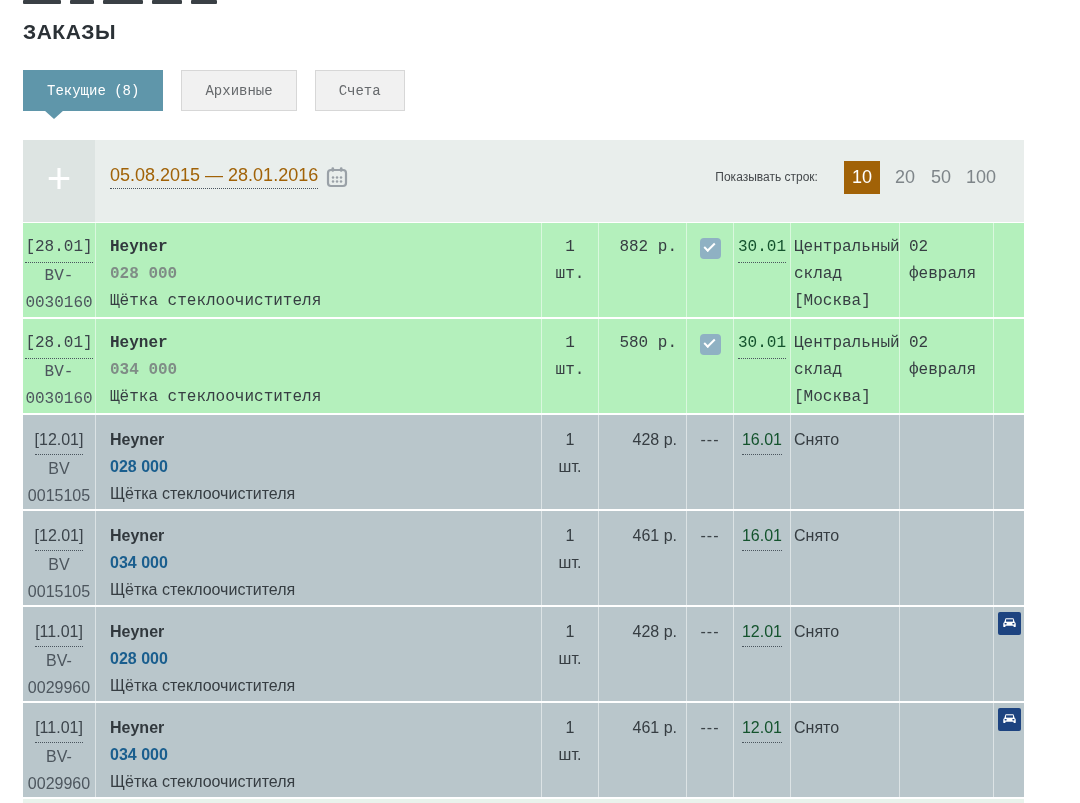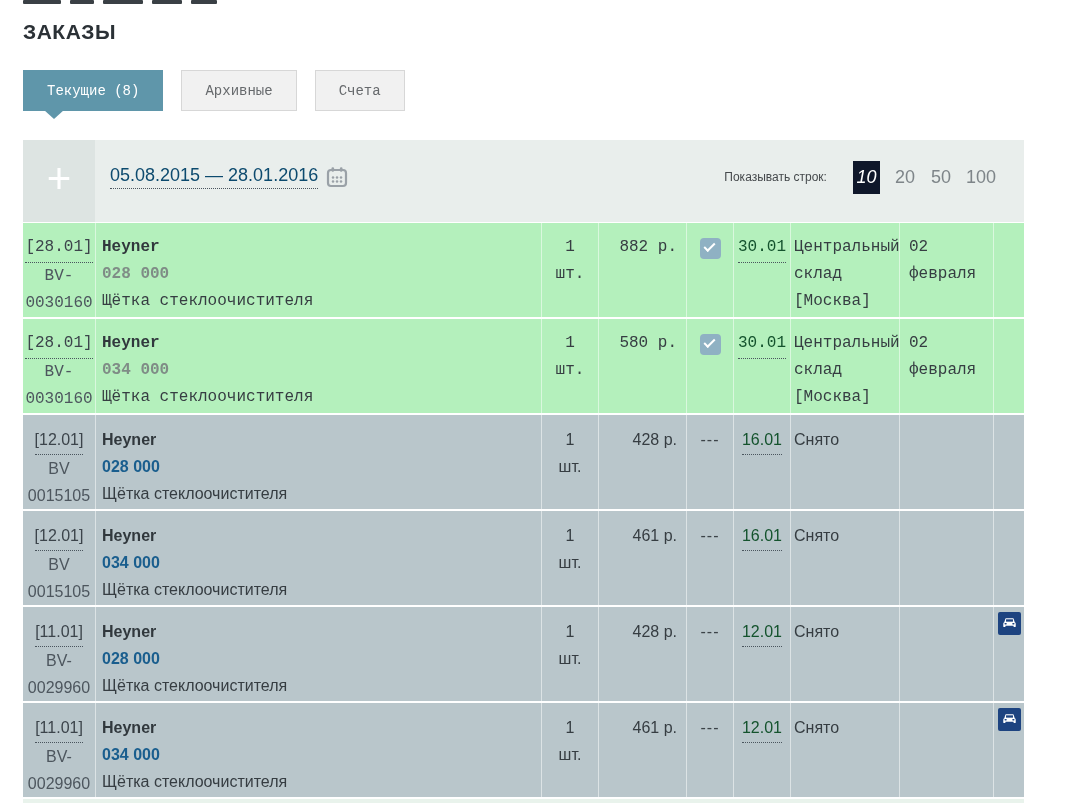--- a/index.html
+++ b/index.html
@@ -30,36 +30,36 @@
     border:10px solid transparent; border-top:9px solid #5f96aa; border-bottom:0;
   }
 
   .toolbar {
     margin-top:29px; height:82px; background:#e9eeec;
     display:flex; align-items:center;
   }
   .add-cell { width:72px; height:82px; background:#dde4e2; display:flex; align-items:center; justify-content:center; cursor:pointer; }
   .plus { color:#fff; font-size:42px; font-weight:300; line-height:1; margin-top:-4px; }
   .daterange-wrap { margin-left:15px; display:flex; align-items:center; margin-top:-8px; }
-  .daterange { font-size:18px; color:#0c4a6e; border-bottom:1px dotted #4a555e; padding-bottom:2px; cursor:pointer; }
+  .daterange { font-size:18px; color:#a16207; border-bottom:1px dotted #4a555e; padding-bottom:2px; cursor:pointer; }
   .cal { margin-left:8px; display:inline-flex; cursor:pointer; }
   .rows-per-page { margin-left:auto; padding-right:28px; display:flex; align-items:center; margin-top:-8px; }
   .rpp-label { font-size:12px; color:#45494c; margin-right:16px; }
   .rpp-opt { font-size:18px; color:#7e8589; margin-left:14px; min-width:22px; text-align:center; cursor:pointer; }
-  .rpp-opt.selected { background:#0f172a; color:#fff; width:27px; height:33px; line-height:33px; margin-left:10px;font-style:italic; }
+  .rpp-opt.selected { background:#a16207; color:#fff; width:36px; height:33px; line-height:33px; margin-left:10px; }
 
   .rows { margin-top:1px; }
   .row { display:flex; height:94px; margin-bottom:2px; font-size:16px; line-height:27px; }
   .row.green { background:#b4f0bc;font-family:Liberation Mono, monospace; }
   .row.gray  { background:#b9c6cb; }
   .cell { padding-top:11px; border-left:1px solid rgba(255,255,255,.5); height:94px; overflow:hidden; }
   .cell:first-child { border-left:none; }
 
   .c-ref  { width:72px; text-align:center; color:#4d565e; }
-  .c-prod { width:446px; padding-left:6px; }
+  .c-prod { width:446px; padding-left:14px; }
   .c-qty  { width:57px; text-align:center; }
   .c-price{ width:88px; text-align:right; padding-right:9px; }
   .c-check{ width:47px; text-align:center; }
   .c-date { width:57px; text-align:center; }
   .c-wh   { width:109px; padding-left:3px; padding-right:4px; }
   .c-del  { width:94px; padding-left:9px; padding-right:6px; }
   .c-icon { width:31px; padding-top:5px; }
 
   .dotted { border-bottom:1px dotted #4a555e; padding-bottom:1px; cursor:pointer; }
   .ref-date { display:inline-block; color:#3c444b; }

